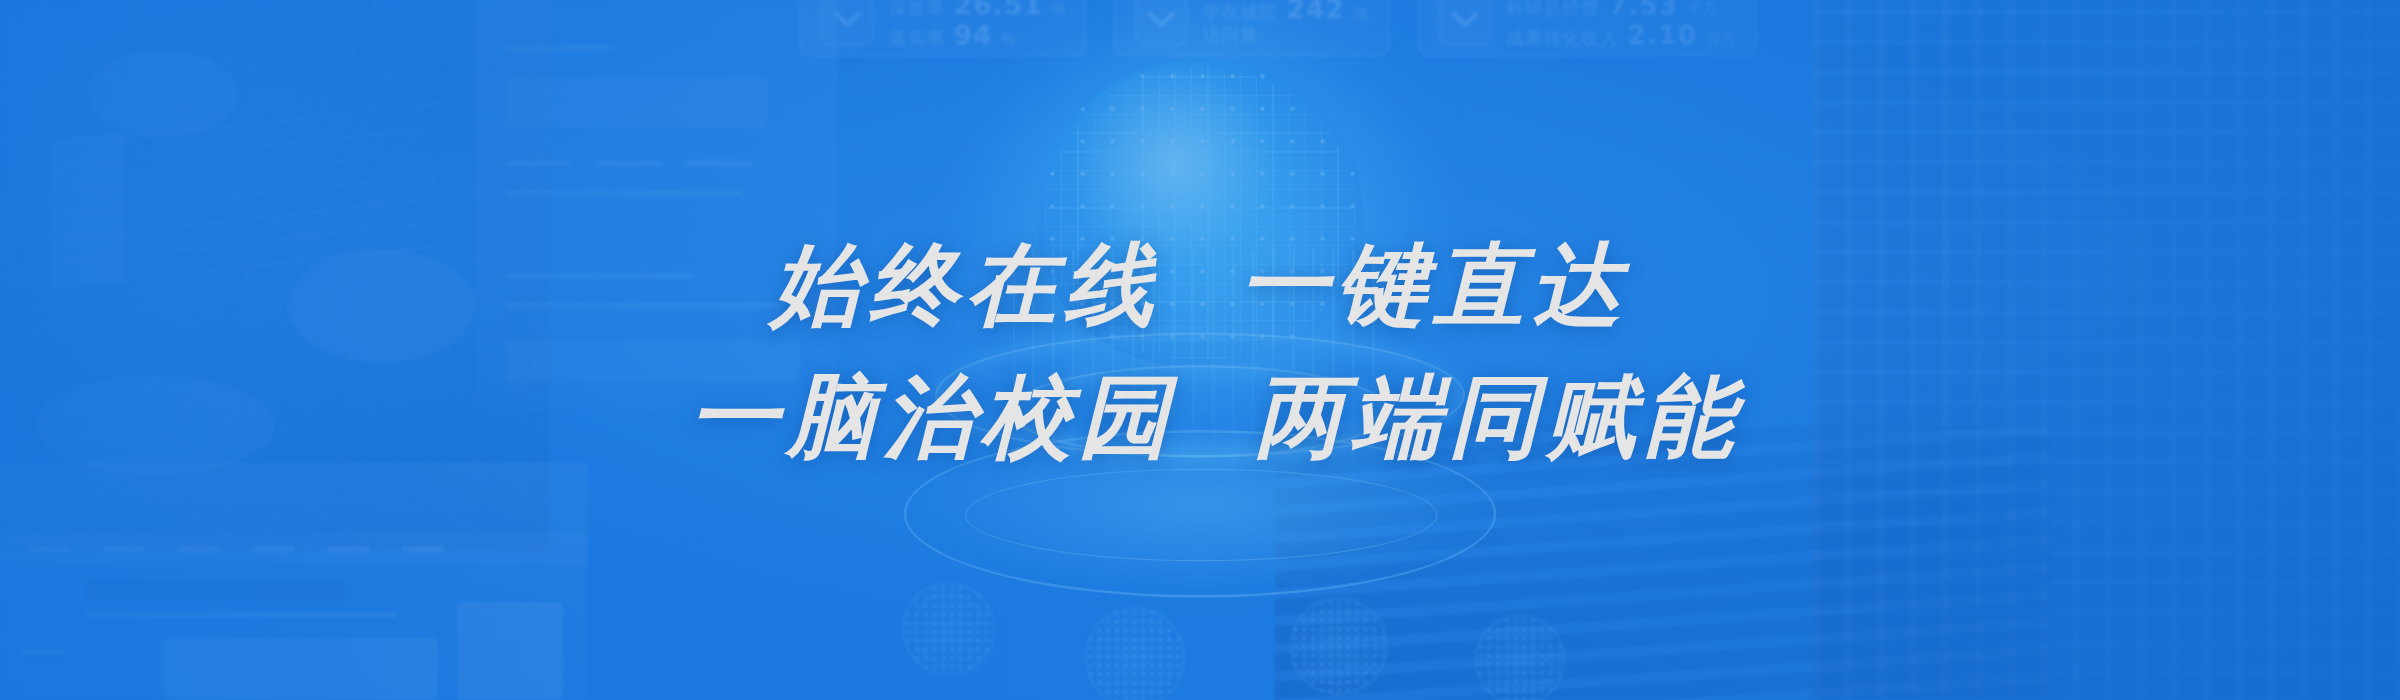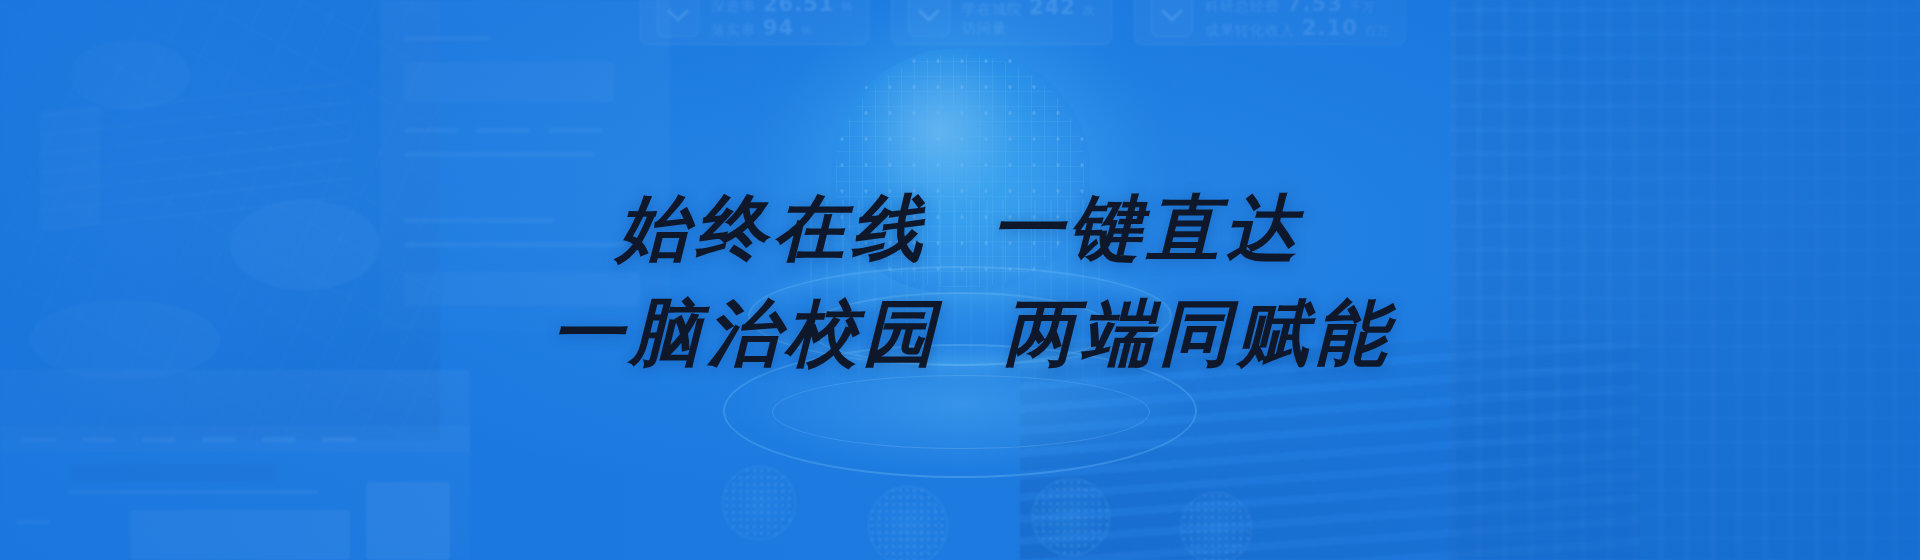--- a/index.html
+++ b/index.html
@@ -173,21 +173,21 @@
   .wash{
     position:absolute;inset:0;
     background:
       radial-gradient(ellipse at 50% 42%, rgba(90,190,255,.20), rgba(0,0,0,0) 58%),
       linear-gradient(90deg, rgba(25,118,222,.86) 0%, rgba(27,121,224,.70) 26%, rgba(30,125,226,.55) 50%, rgba(27,121,224,.72) 76%, rgba(23,112,214,.88) 100%);
   }
 
   
   .headline{
     position:absolute;left:0;right:0;top:178px;
-    text-align:center;color:#0f172a;
+    text-align:center;color:#e5e5e5;
     font-family:"DejaVu Serif","Liberation Serif",serif;
     font-style:italic;font-weight:bold;
     text-shadow:0 2px 14px rgba(10,70,150,.45);
     user-select:none;
   }
   .hl-line{font-size:72px;line-height:1.38;letter-spacing:6px;white-space:pre;}
   .hl-line.l2{margin-top:6px;margin-left:24px;}
 </style>
 </head>
 <body>

